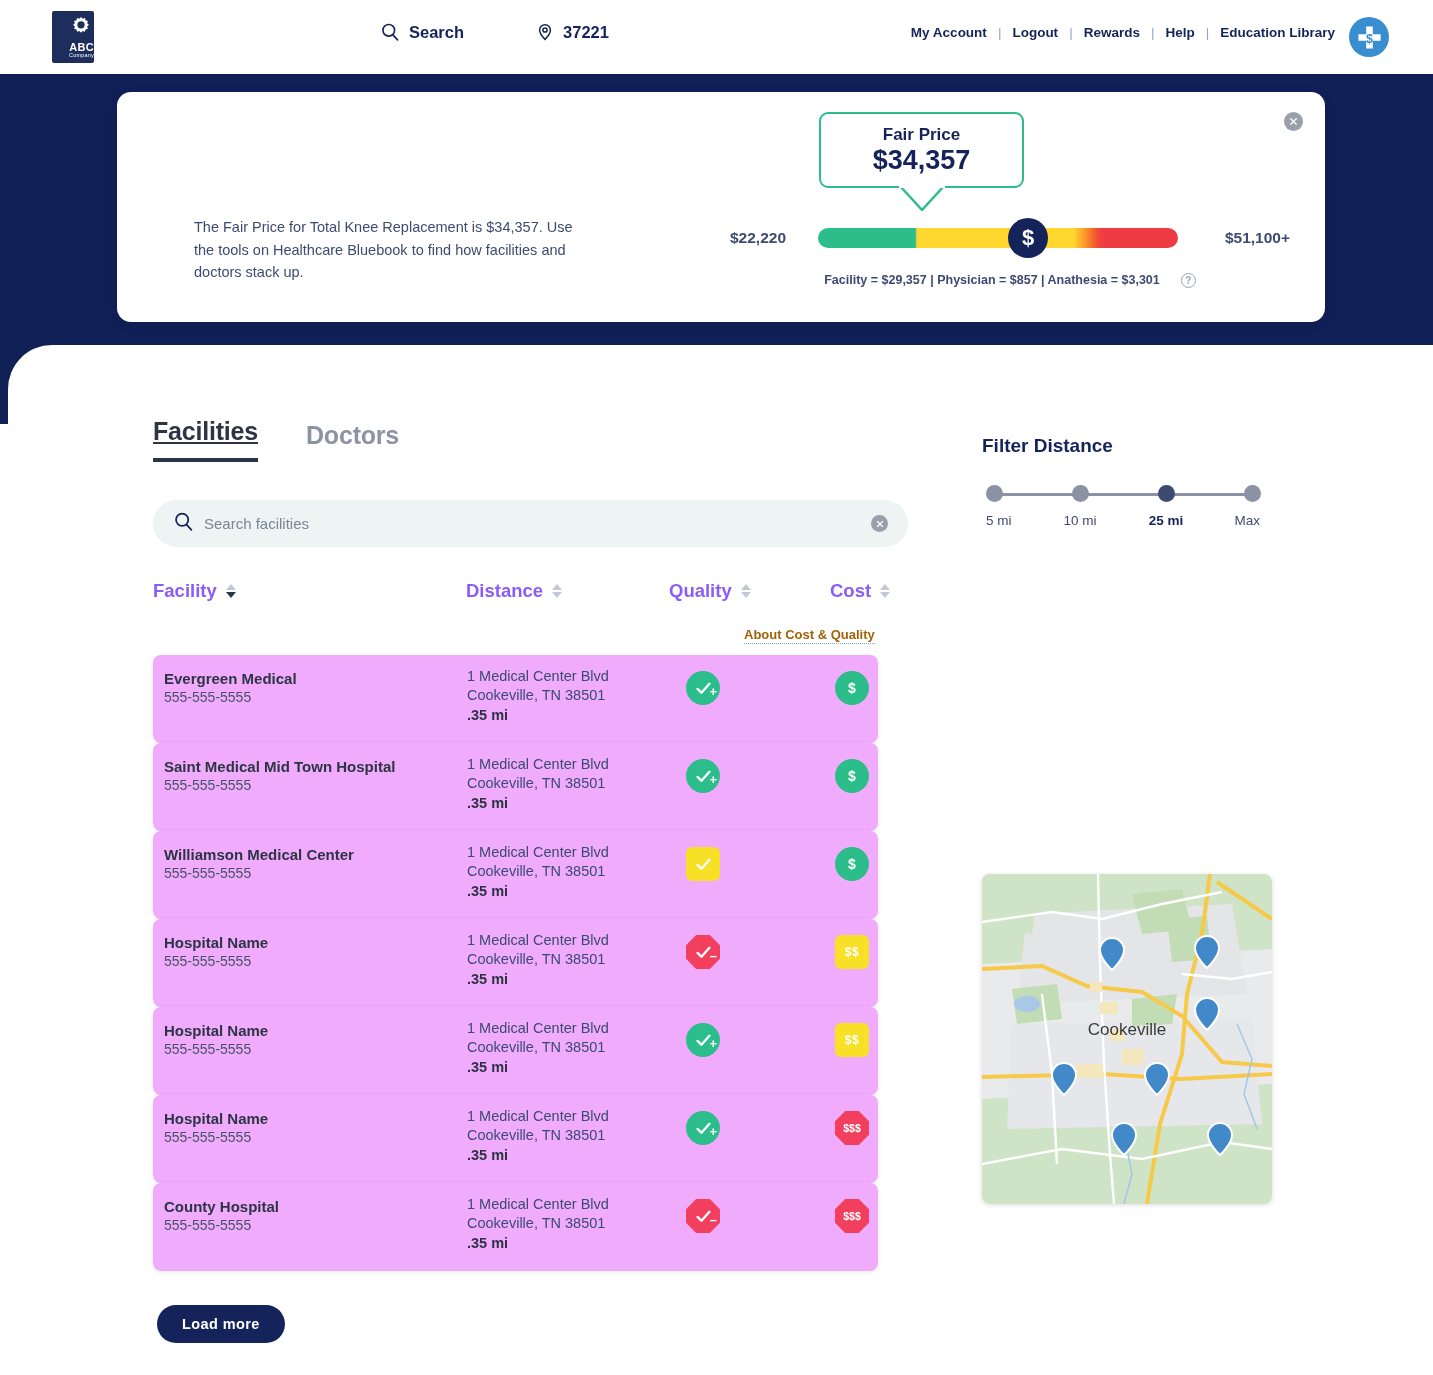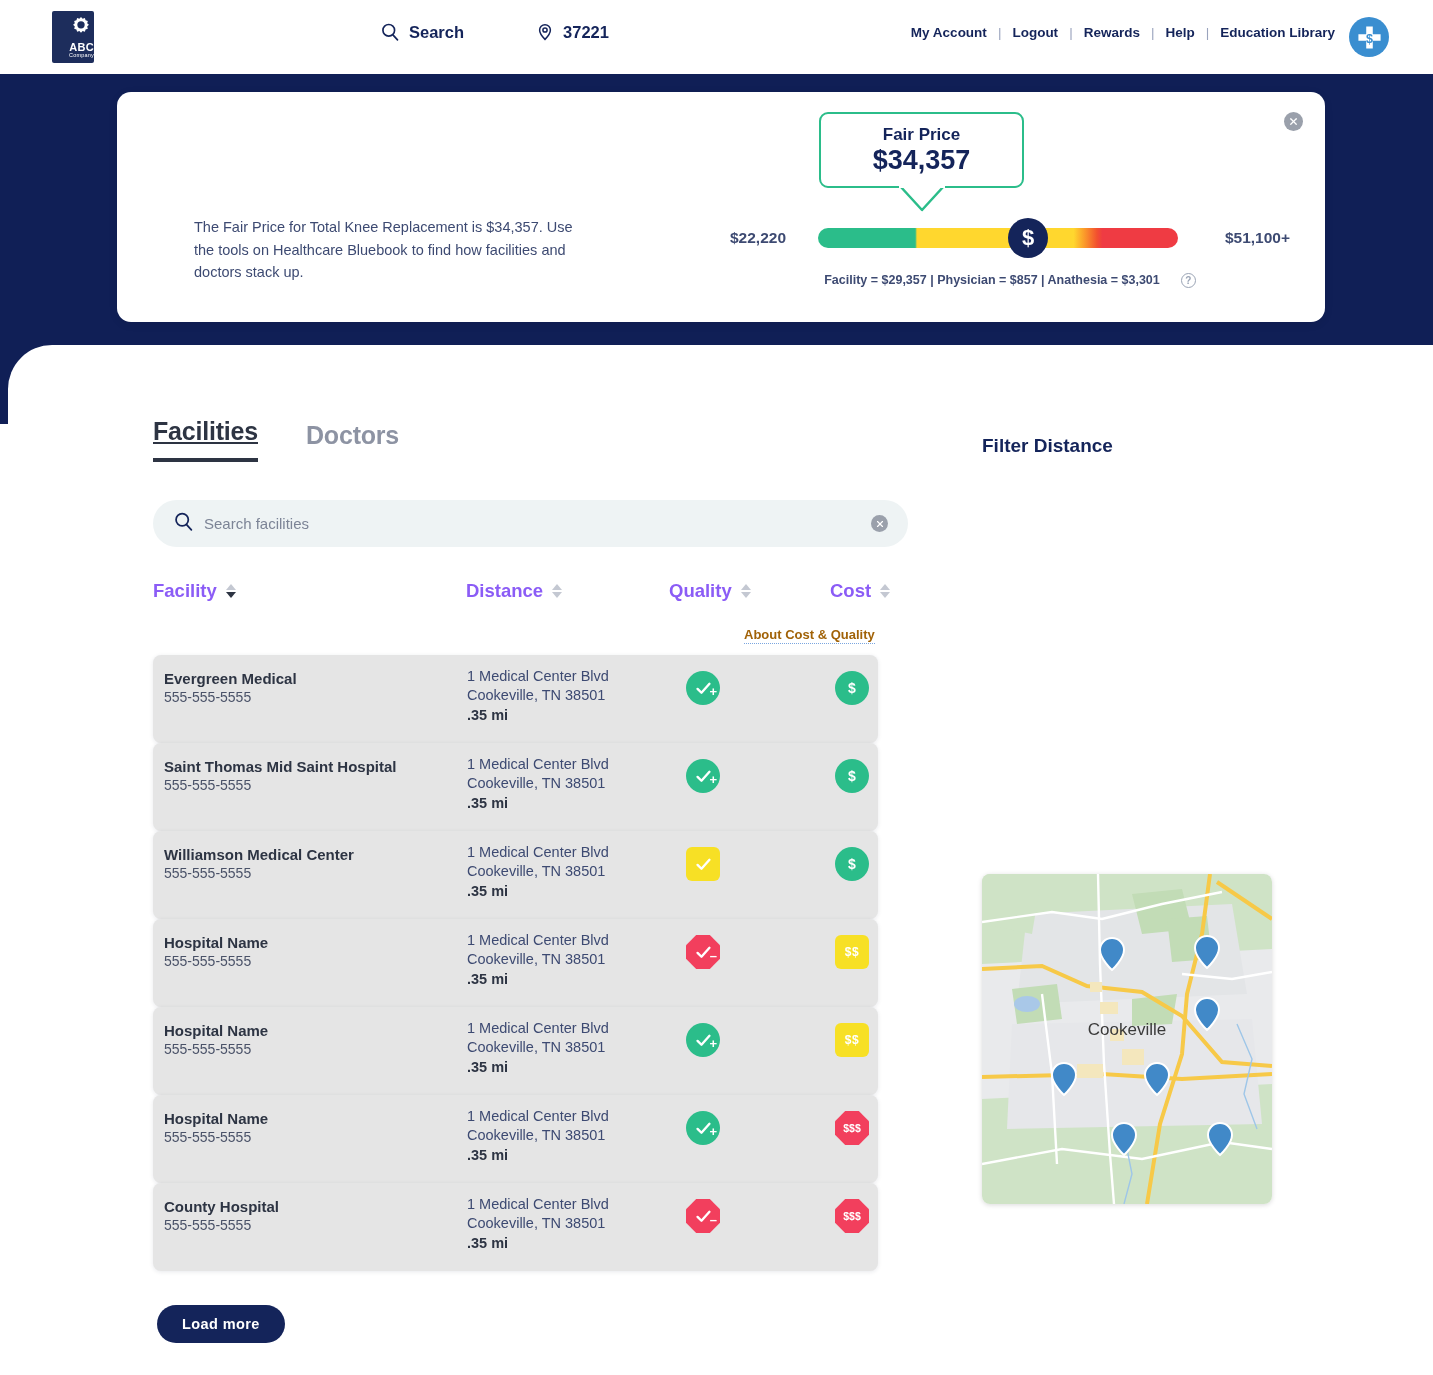--- a/index.html
+++ b/index.html
@@ -333,21 +333,21 @@
   }
 
   .rows {
     position: absolute;
     left: 145px; top: 310px;
     width: 725px;
   }
   .row {
     position: relative;
     height: 88px;
-    background: #e5e5e5;
+    background: #f0abfc;
     border-radius: 8px;
     box-shadow: 0 1px 4px rgba(30,40,70,.10);
     margin-bottom: 0px;
   }
   .row + .row { margin-top: 0px; }
   .row-name {
     position: absolute;
     left: 11px; top: 14px;
     color: #2d3443;
     font-size: 15px;
@@ -636,21 +636,21 @@
             <span class="sign">+</span>
           </div>
         </div>
         <div class="badge-cell-c">
           <div class="bdg circle green">
             <span class="dlr1">$</span>
           </div>
         </div>
       </div>
       <div class="row">
-        <div class="row-name">Saint Thomas Mid Saint Hospital</div>
+        <div class="row-name">Saint Medical Mid Town Hospital</div>
         <div class="row-phone">555-555-5555</div>
         <div class="row-addr">1 Medical Center Blvd<br>Cookeville, TN 38501</div>
         <div class="row-dist">.35 mi</div>
         <div class="badge-cell-q">
           <div class="bdg circle green">
             <svg width="17" height="17" viewBox="0 0 20 20">
               <path d="M3 10.5 L7.6 15 L17 4.5" stroke="#fff" stroke-width="2.8" fill="none" stroke-linecap="round" stroke-linejoin="round"></path>
             </svg>
             <span class="sign">+</span>
           </div>
@@ -754,20 +754,31 @@
             <span class="dlr3">$$$</span>
           </div>
         </div>
       </div>
     </div>
 
   <button class="load-more">Load  more</button>
 
   <div class="rail-title">Filter Distance</div>
 
+  <div class="slider" id="slider-host">
+    <div class="slider-line"></div>
+  <div class="snode" style="left: 0px;"></div>
+      <div class="slabel" style="left: 0px; transform: none;">5 mi</div>
+      <div class="snode" style="left: 86px;"></div>
+      <div class="slabel" style="left: 94px;">10 mi</div>
+      <div class="snode active" style="left: 172px;"></div>
+      <div class="slabel active" style="left: 180px;">25 mi</div>
+      <div class="snode" style="left: 258px;"></div>
+      <div class="slabel" style="left: 274px; transform: translateX(-100%);">Max</div>
+    </div>
 
   <div class="map">
     <svg width="290" height="330" viewBox="0 0 290 330">
       <rect width="290" height="330" fill="#cfe3c6"></rect>
       <path d="M0 90 L290 75 L290 210 L0 225 Z" fill="#e9eaec"></path>
       <path d="M45 40 L250 30 L265 120 L35 130 Z" fill="#e3e5e7"></path>
       <path d="M30 150 L270 145 L280 250 L25 255 Z" fill="#e6e7ea"></path>
       <path d="M0 0 L60 0 L50 60 L0 50 Z" fill="#cfe3c6"></path>
       <path d="M150 20 L200 15 L210 55 L160 60 Z" fill="#c2dcb6"></path>
       <path d="M30 115 L75 110 L80 145 L35 150 Z" fill="#c2dcb6"></path>

